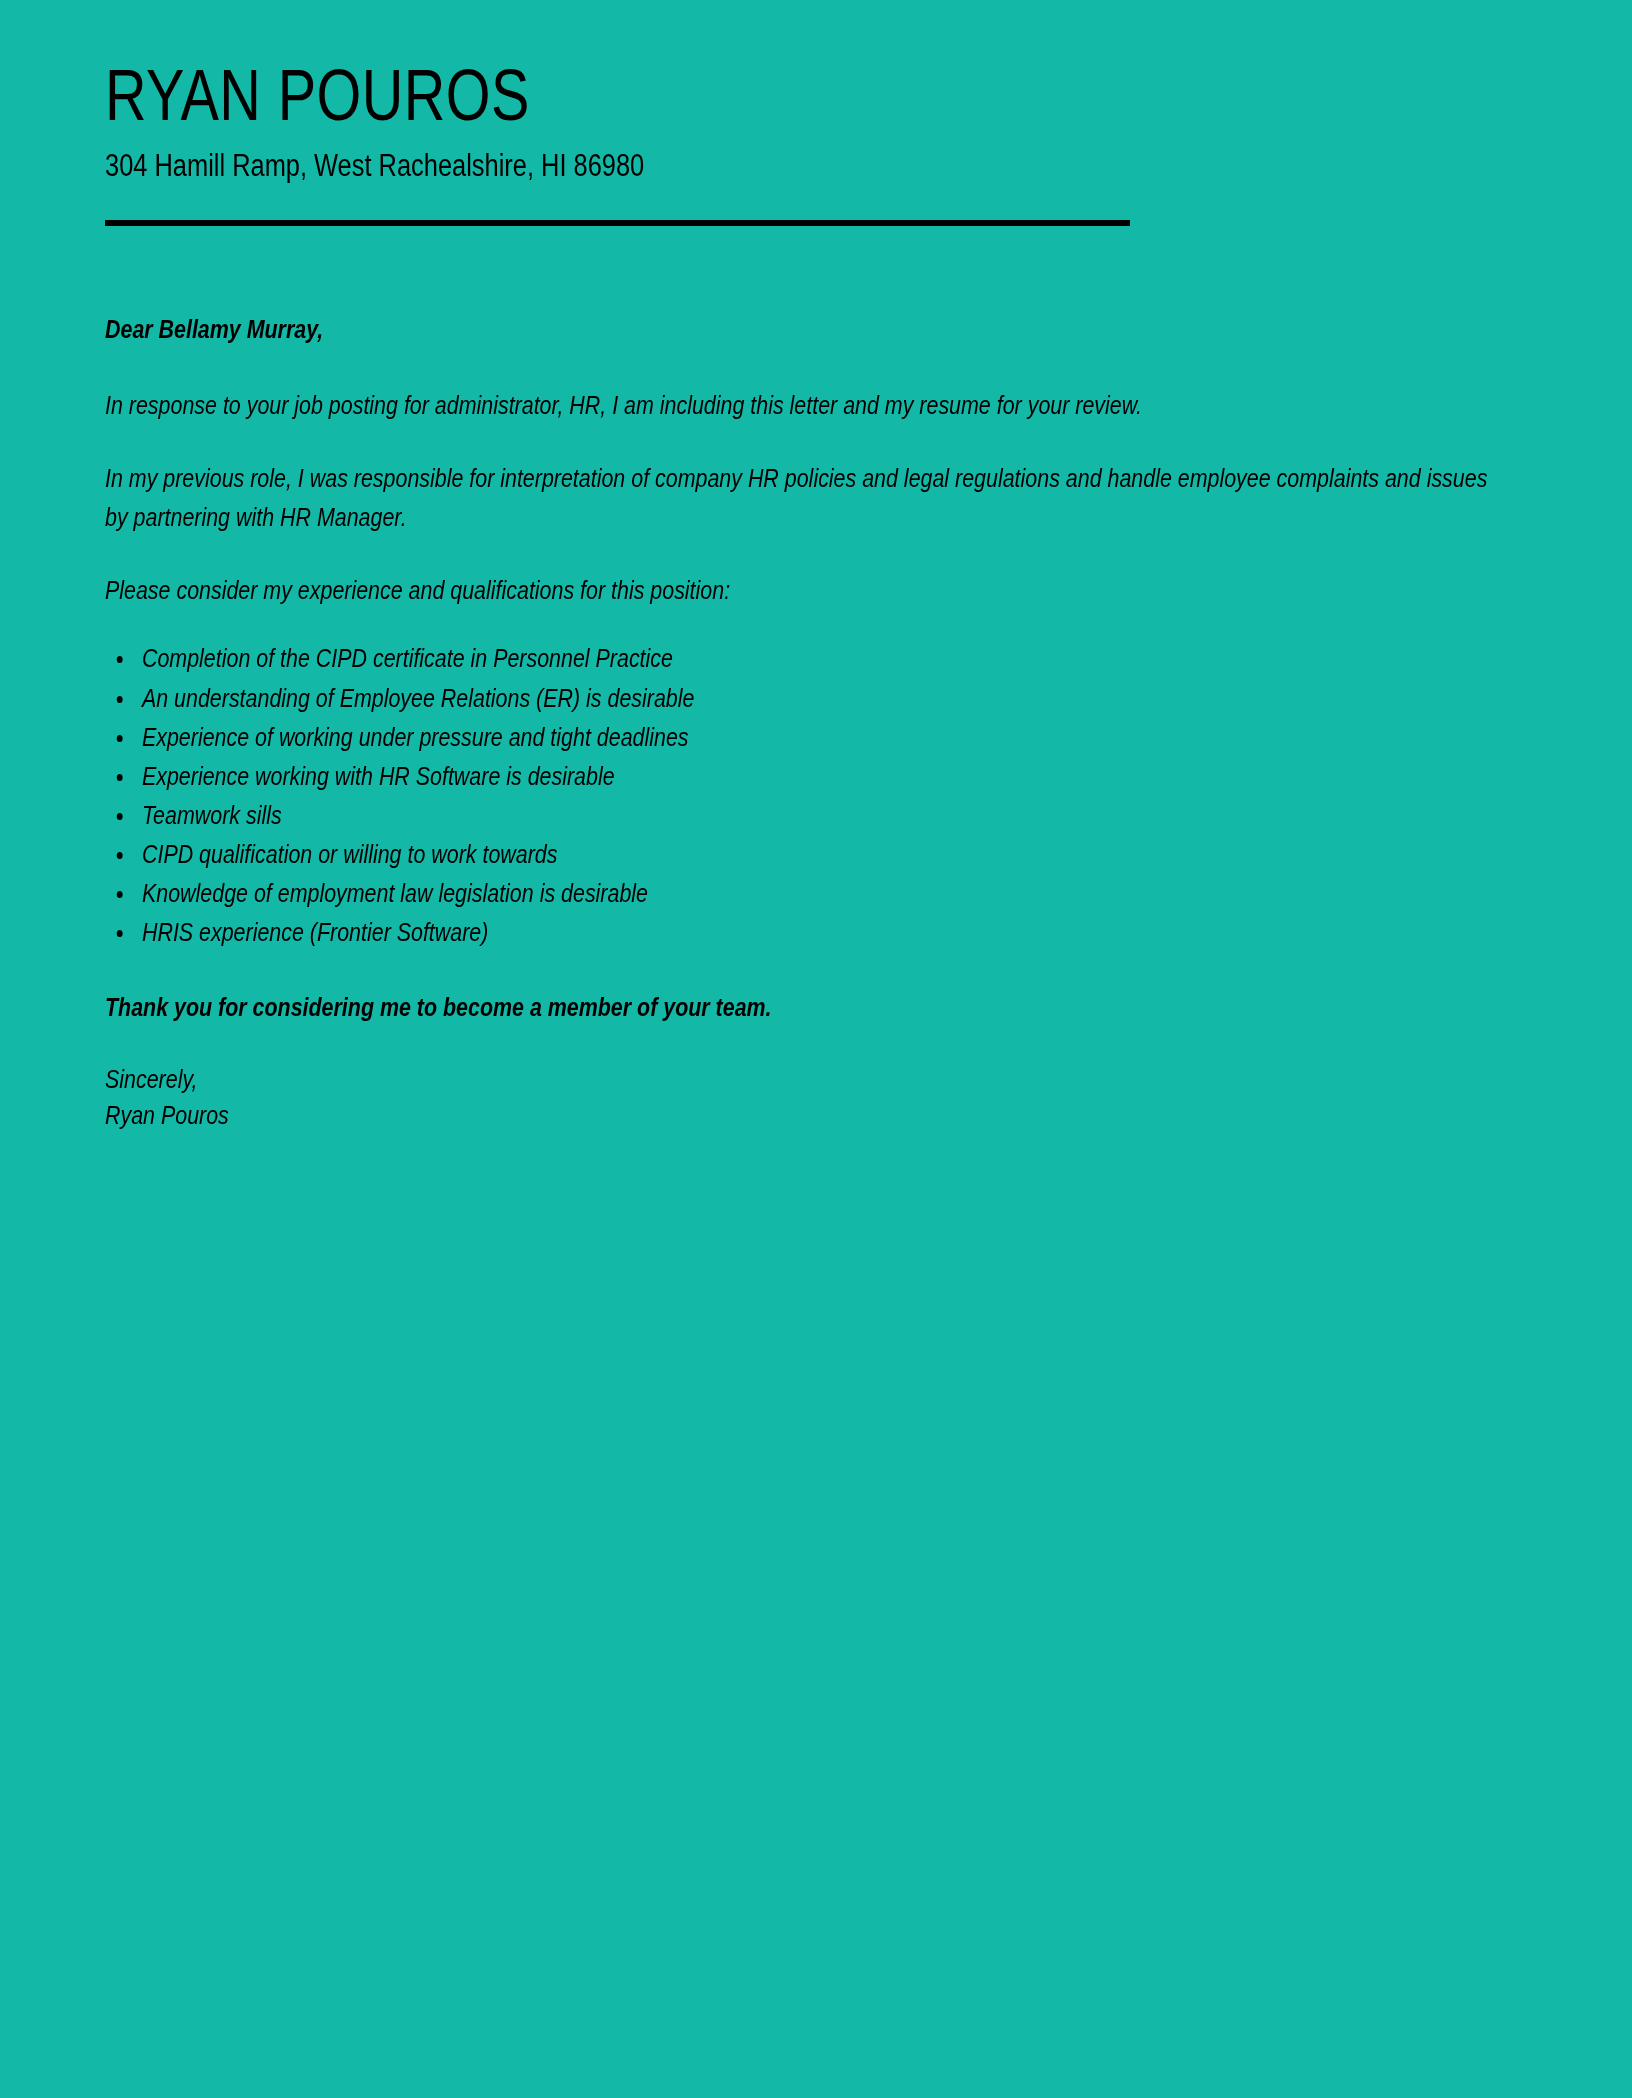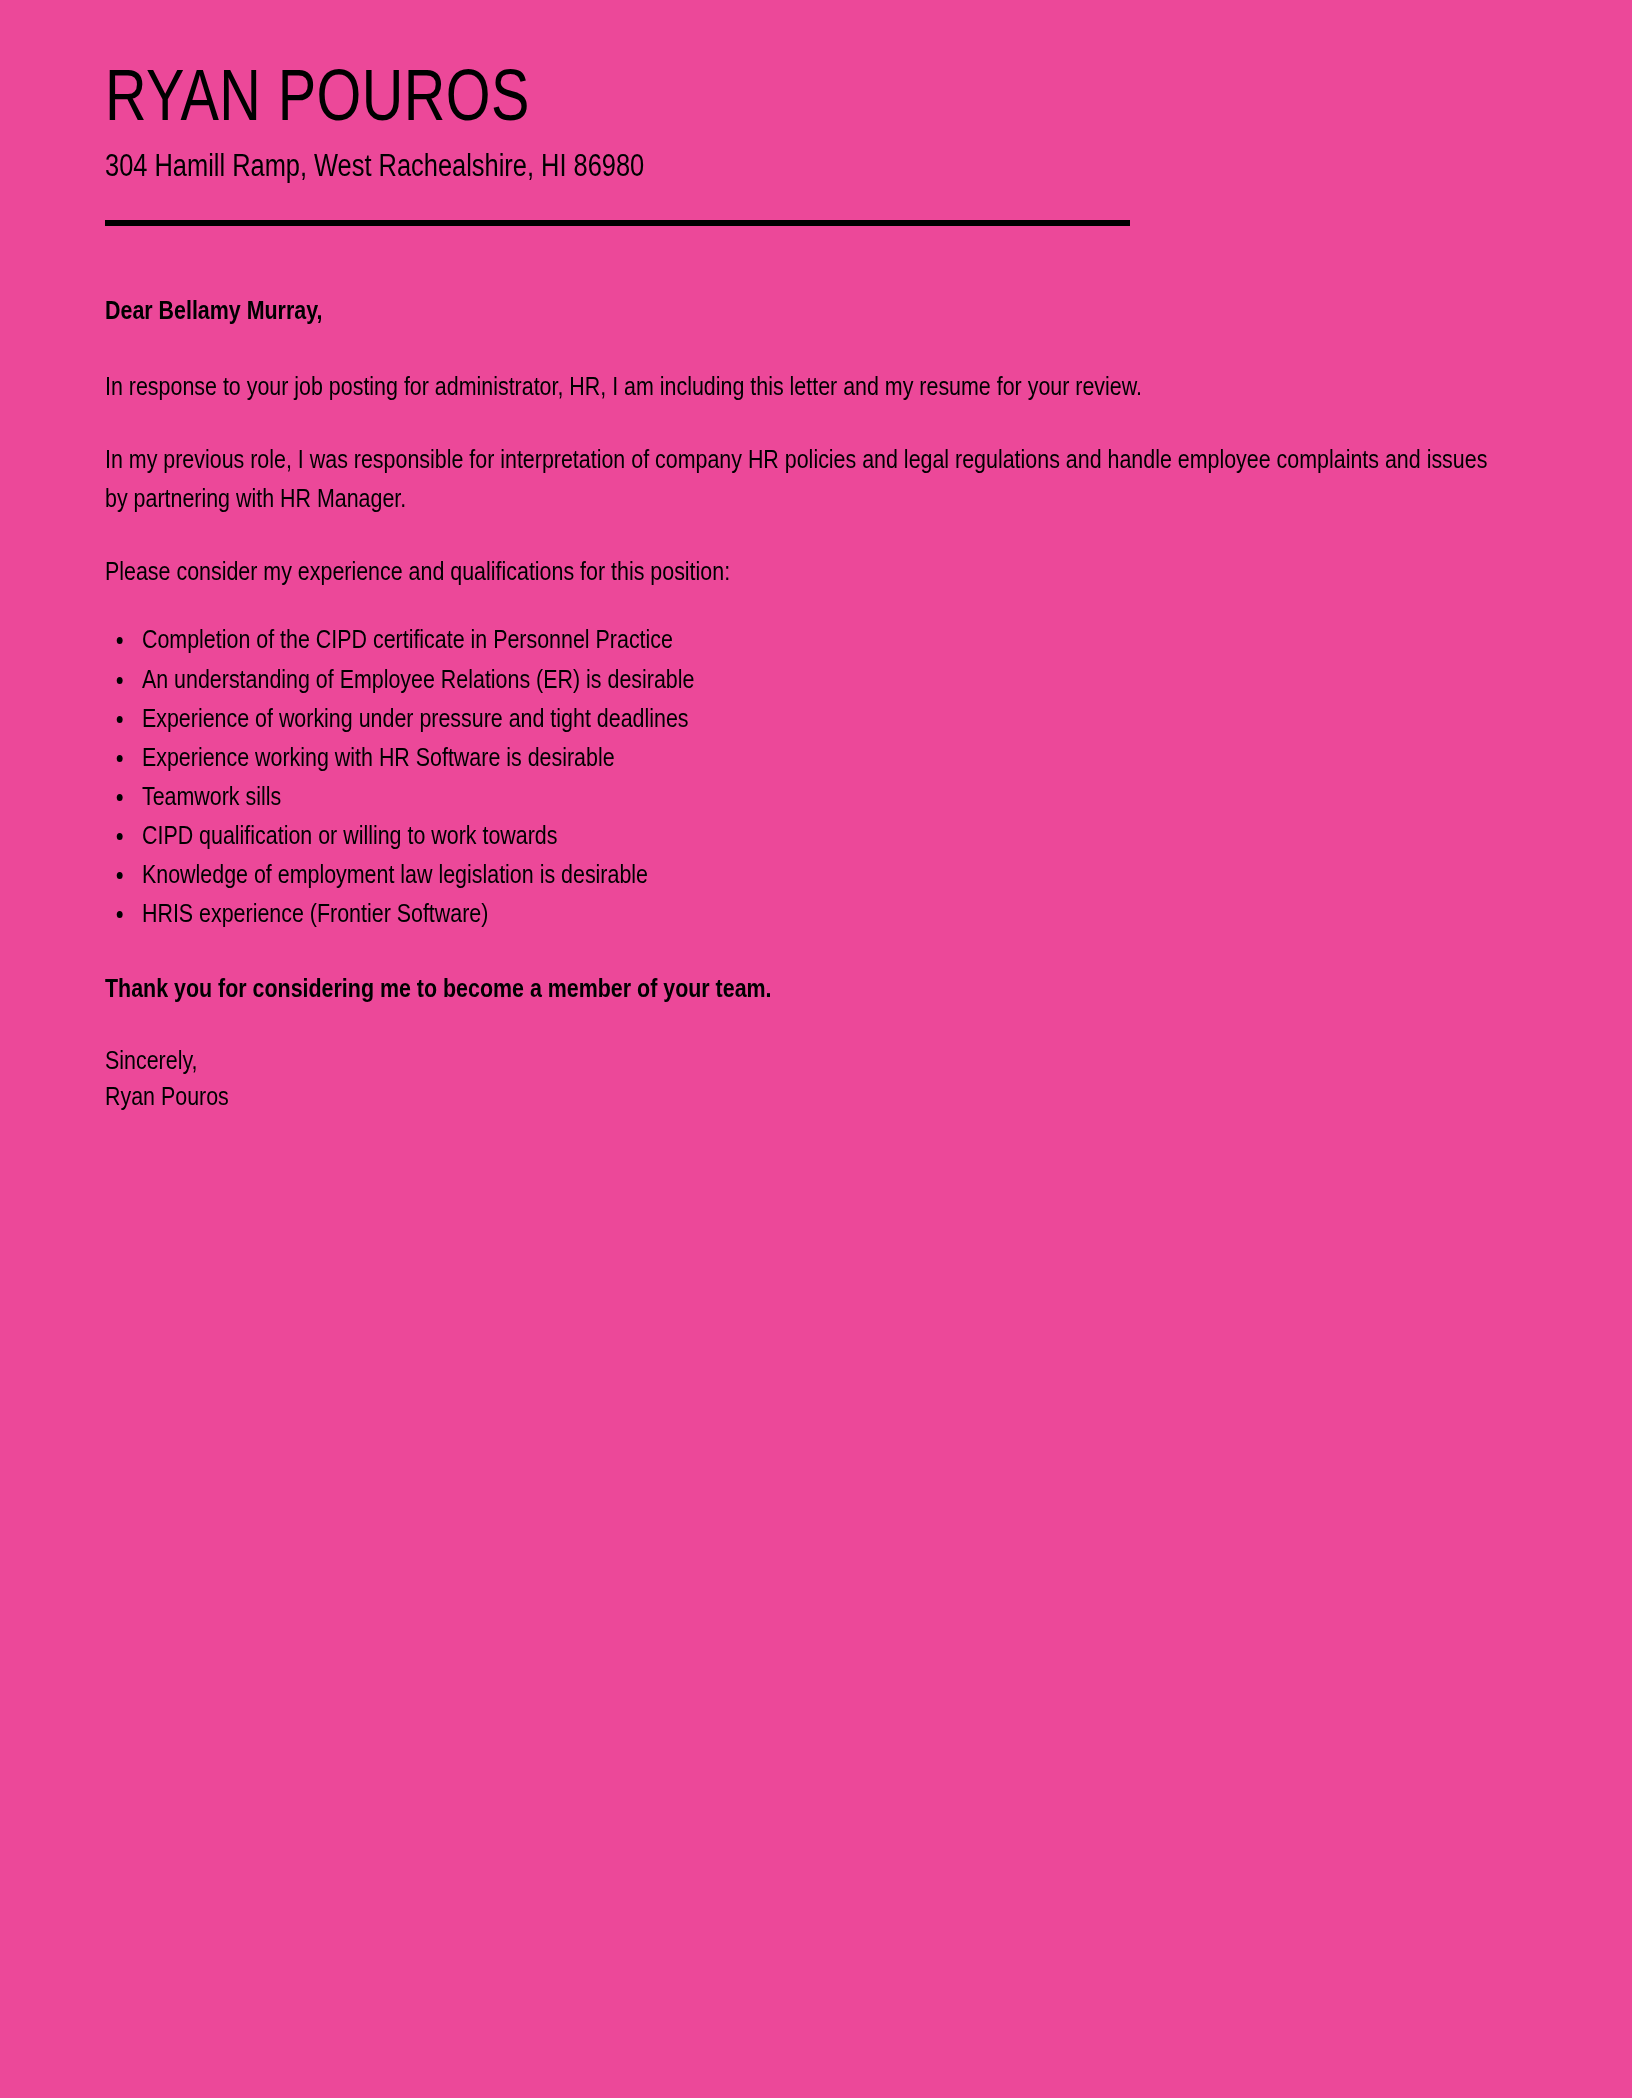--- a/index.html
+++ b/index.html
@@ -5,21 +5,21 @@
   html, body {
     margin: 0;
     padding: 0;
     background: #ffffff;
   }
 
   .page {
     position: relative;
     width: 1632px;
     height: 2098px;
-    background: #ec4899;
+    background: #14b8a6;
     font-family: "Liberation Sans", sans-serif;
     color: #000000;
     box-sizing: border-box;
     overflow: hidden;
   }
 
   .sheet {
     position: absolute;
     left: 105px;
     top: 0;
@@ -57,22 +57,23 @@
   .header-rule {
     margin-top: 36px;
     margin-left: 0;
     width: 1025px;
     height: 6px;
     background: #000000;
   }
 
   
   .letter-body {
-    margin-top: 67px;
+    margin-top: 86px;
     width: 1390px;
+    font-style: italic;
   }
 
   .salutation {
     font-size: 25.5px;
     font-weight: 700;
     line-height: 1.35;
     margin: 0 0 40px 0;
     transform: scaleX(0.84);
     transform-origin: left center;
     width: 118%;

